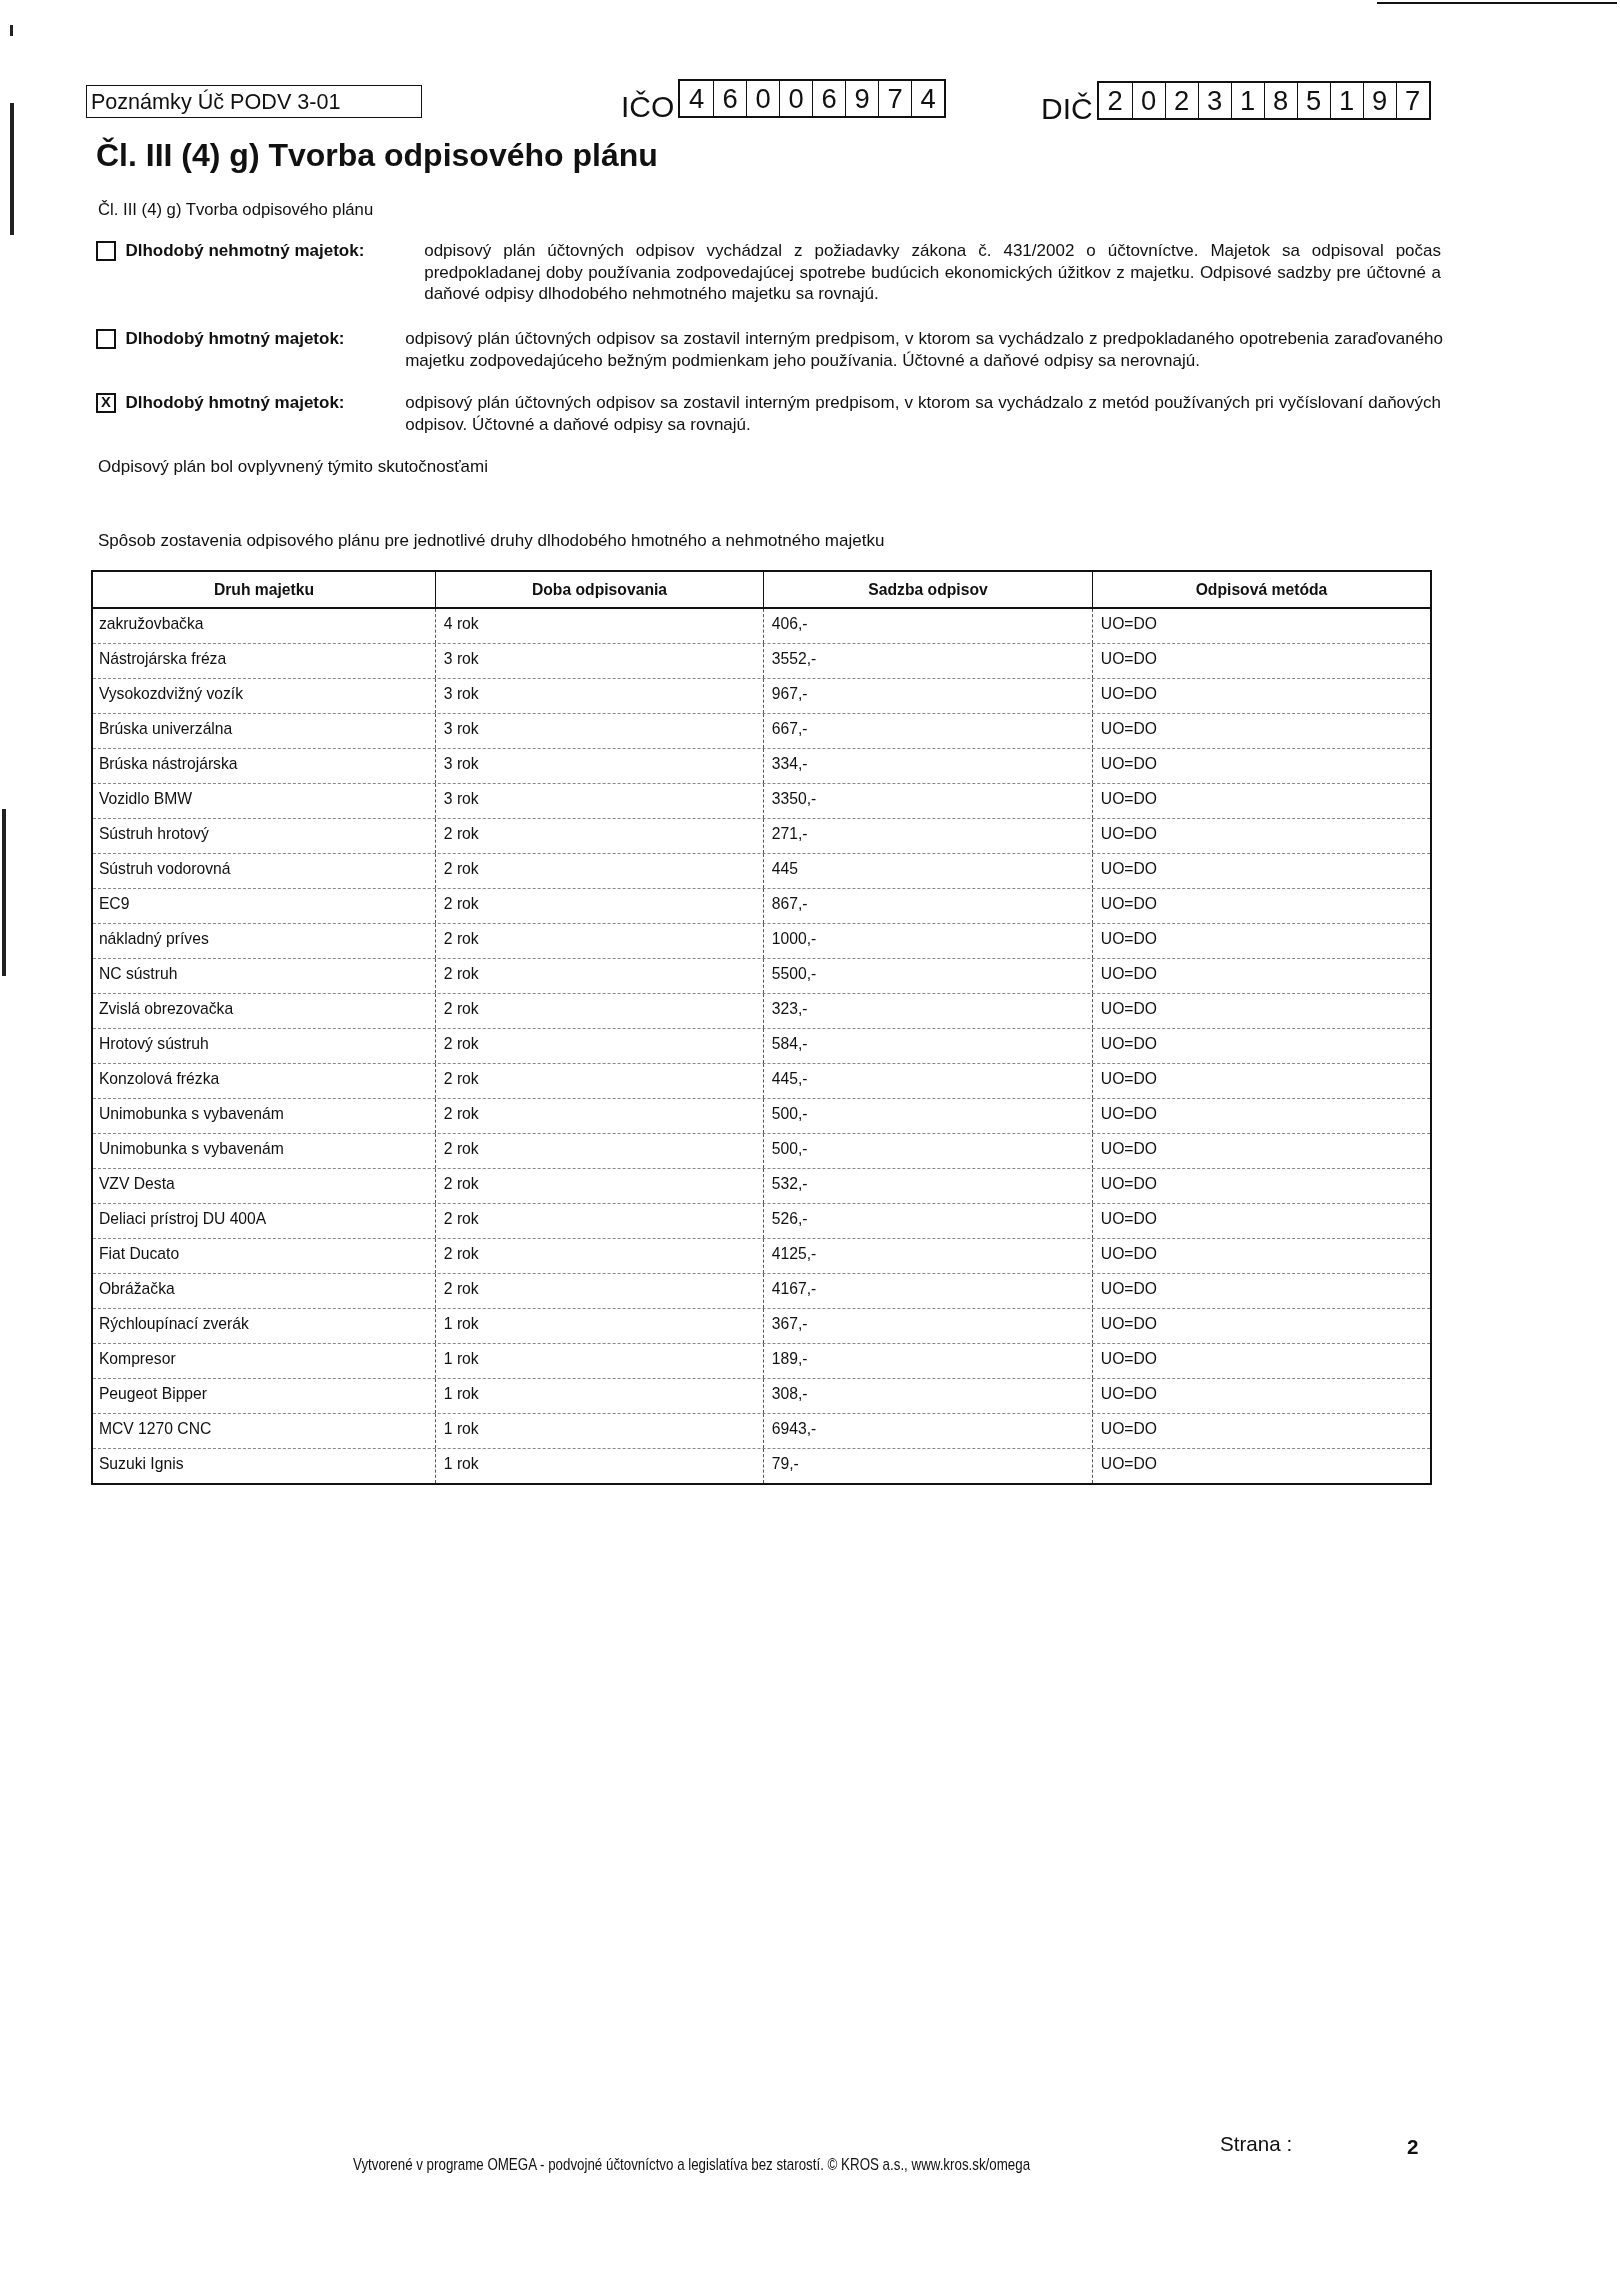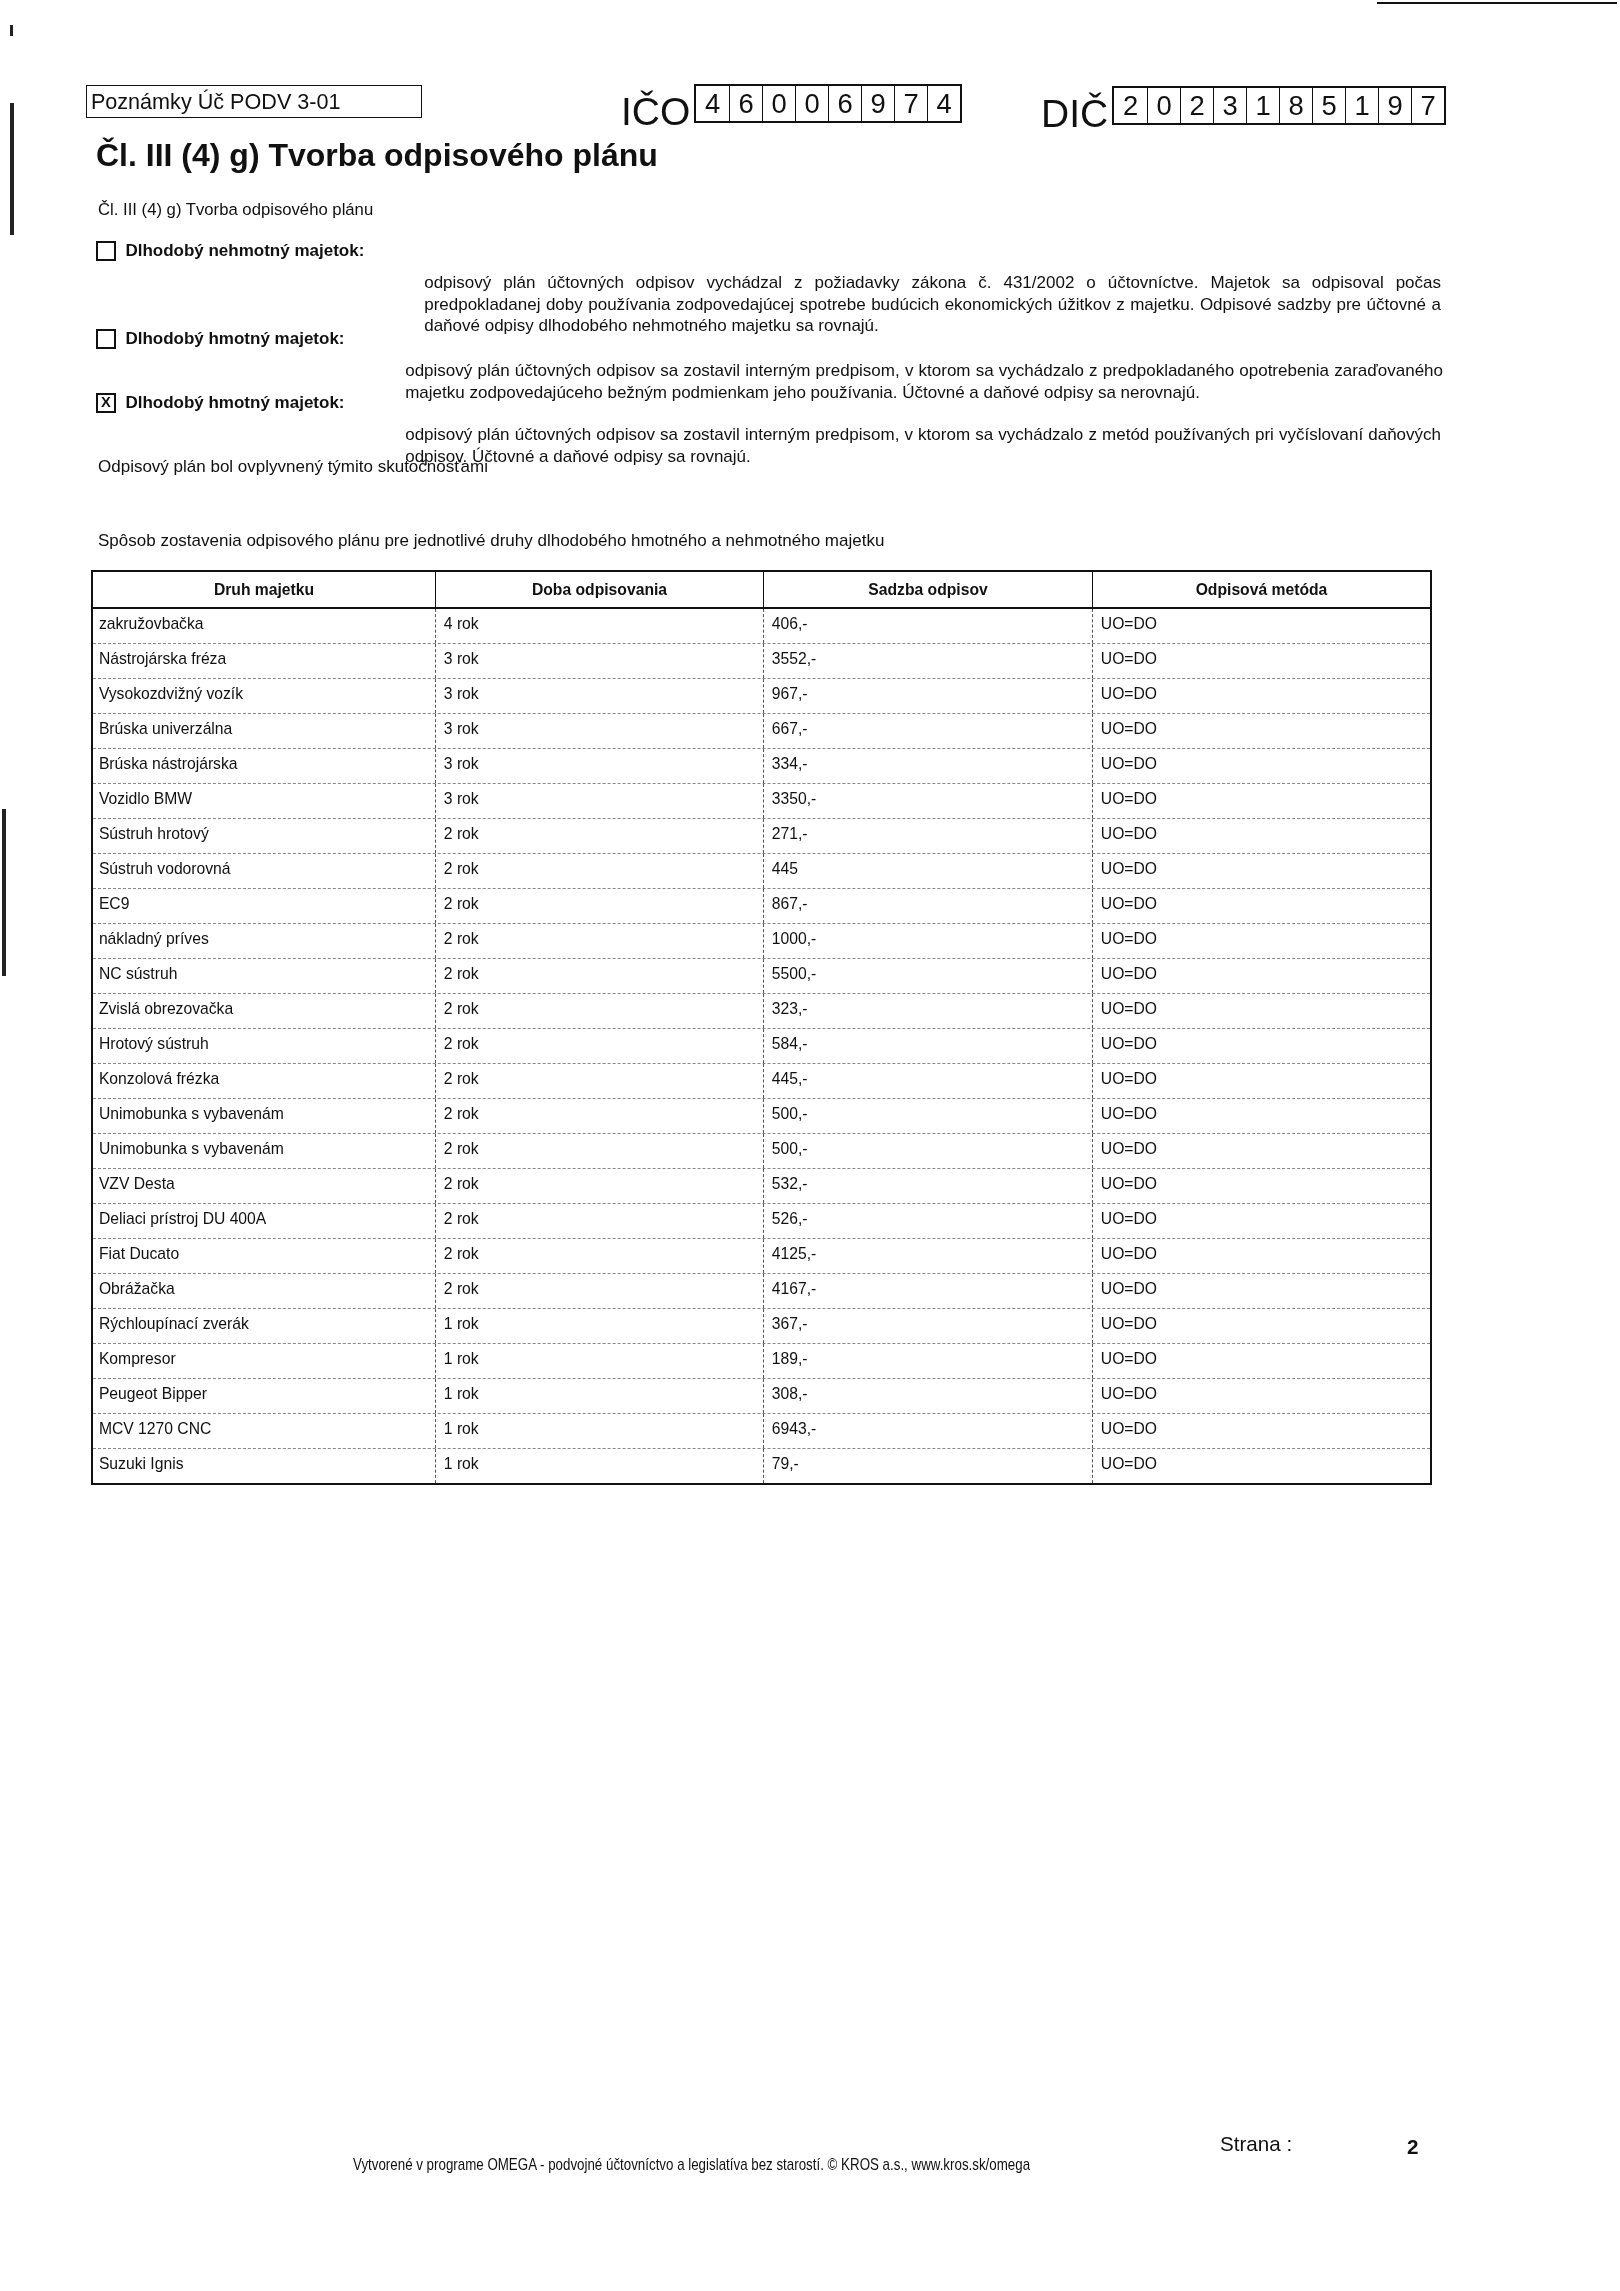--- a/index.html
+++ b/index.html
@@ -7,36 +7,36 @@
          font-family: "Liberation Sans", sans-serif; color: #111; }
 
   .scan-mark { position: absolute; background: #222; }
   .top-rule { position: absolute; left: 1377px; top: 2px; width: 240px; height: 2px; background: #111; }
 
   .form-id { position: absolute; left: 86px; top: 69px; width: 336px; height: 33px;
              border: 1.5px solid #111; box-sizing: border-box; font-size: 21.6px;
              padding: 2.9px 3.9px; line-height: 25.5px; margin-top: 16px; }
 
   .digits-group { position: absolute; display: flex; align-items: center; }
-  .digits-label { font-size: 39px; margin-right: 3.9px; margin-top: 18px; }
+  .digits-label { font-size: 30px; margin-right: 3.9px; margin-top: 18px; }
   .digit-boxes { display: flex; border: 2px solid #111; }
   .digit { width: 33px; height: 35px; border-left: 1.5px solid #111; box-sizing: border-box;
            font-size: 27.4px; text-align: center; line-height: 35px; }
   .digit:first-child { border-left: none; }
   .ico { left: 621px; top: 72px; }
   .dic { left: 1041px; top: 74px; }
 
   .h1 { position: absolute; left: 96px; top: 137px; font-size: 32px; font-weight: bold; }
   .sub { position: absolute; left: 98px; top: 200px; font-size: 16.7px; }
 
   .opt { position: absolute; left: 96px; display: flex; font-size: 17px; line-height: 21.6px; }
   .chk { width: 19.6px; height: 19.6px; border: 2px solid #111; box-sizing: border-box; margin-right: 9.8px;
          margin-top: 1px; flex: none; font-size: 14.7px; text-align: center; line-height: 15.7px; font-weight: bold; }
   .opt-label { font-weight: bold; flex: none; margin-right: 7.8px; }
-  .opt-text { text-align: justify; margin-top: 32px; }
+  .opt-text { text-align: justify; }
   .opt1 { top: 240px; width: 1345px; justify-content: center; }
   .opt1 .opt-label { width: 291px; }
   .opt2 { top: 328px; width: 1347px; }
   .opt2 .opt-label { width: 272px; }
   .opt3 { top: 392px; width: 1345px; }
   .opt3 .opt-label { width: 272px; }
 
   .influenced { position: absolute; left: 98px; top: 457px; font-size: 17px; }
   .table-caption { position: absolute; left: 98px; top: 531px; font-size: 17px; }
 

